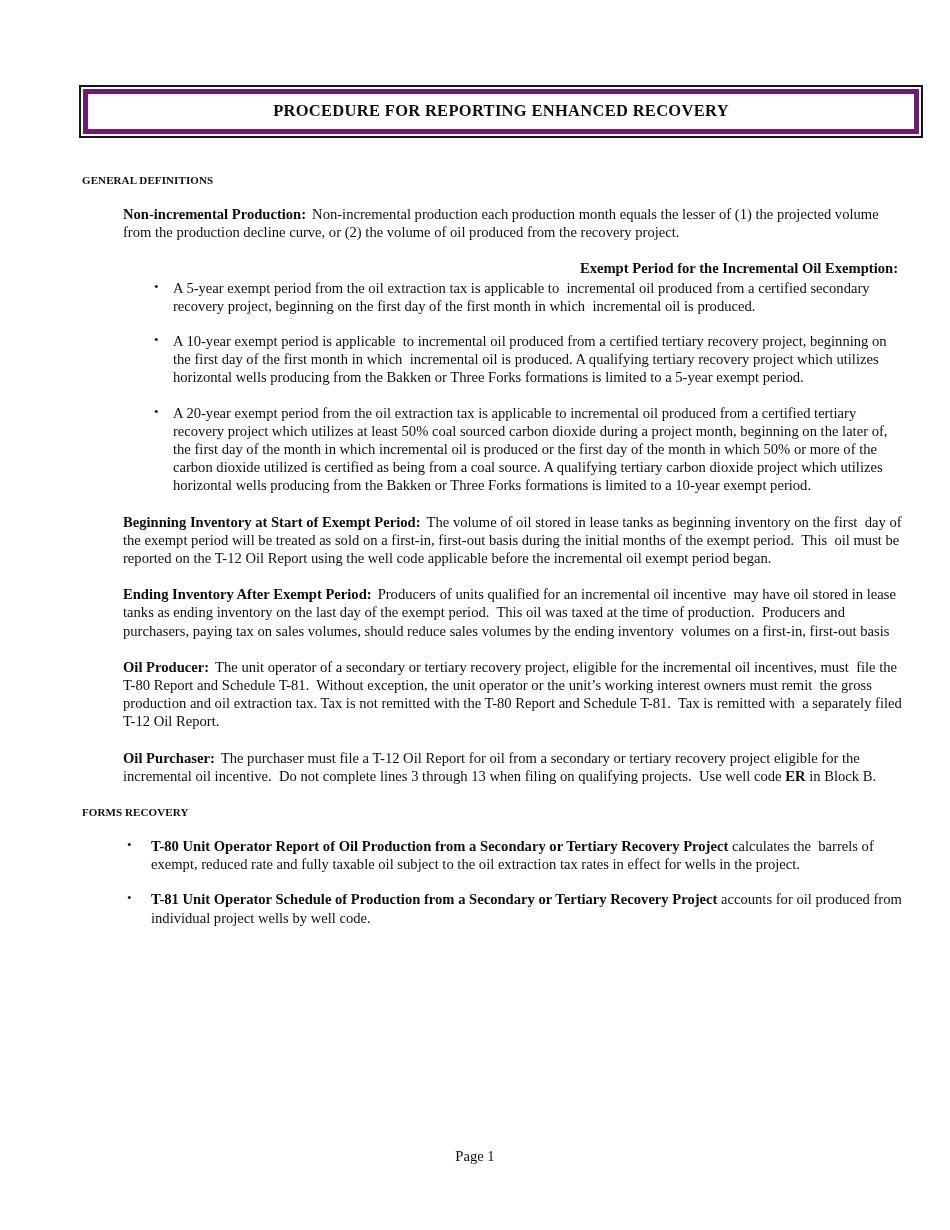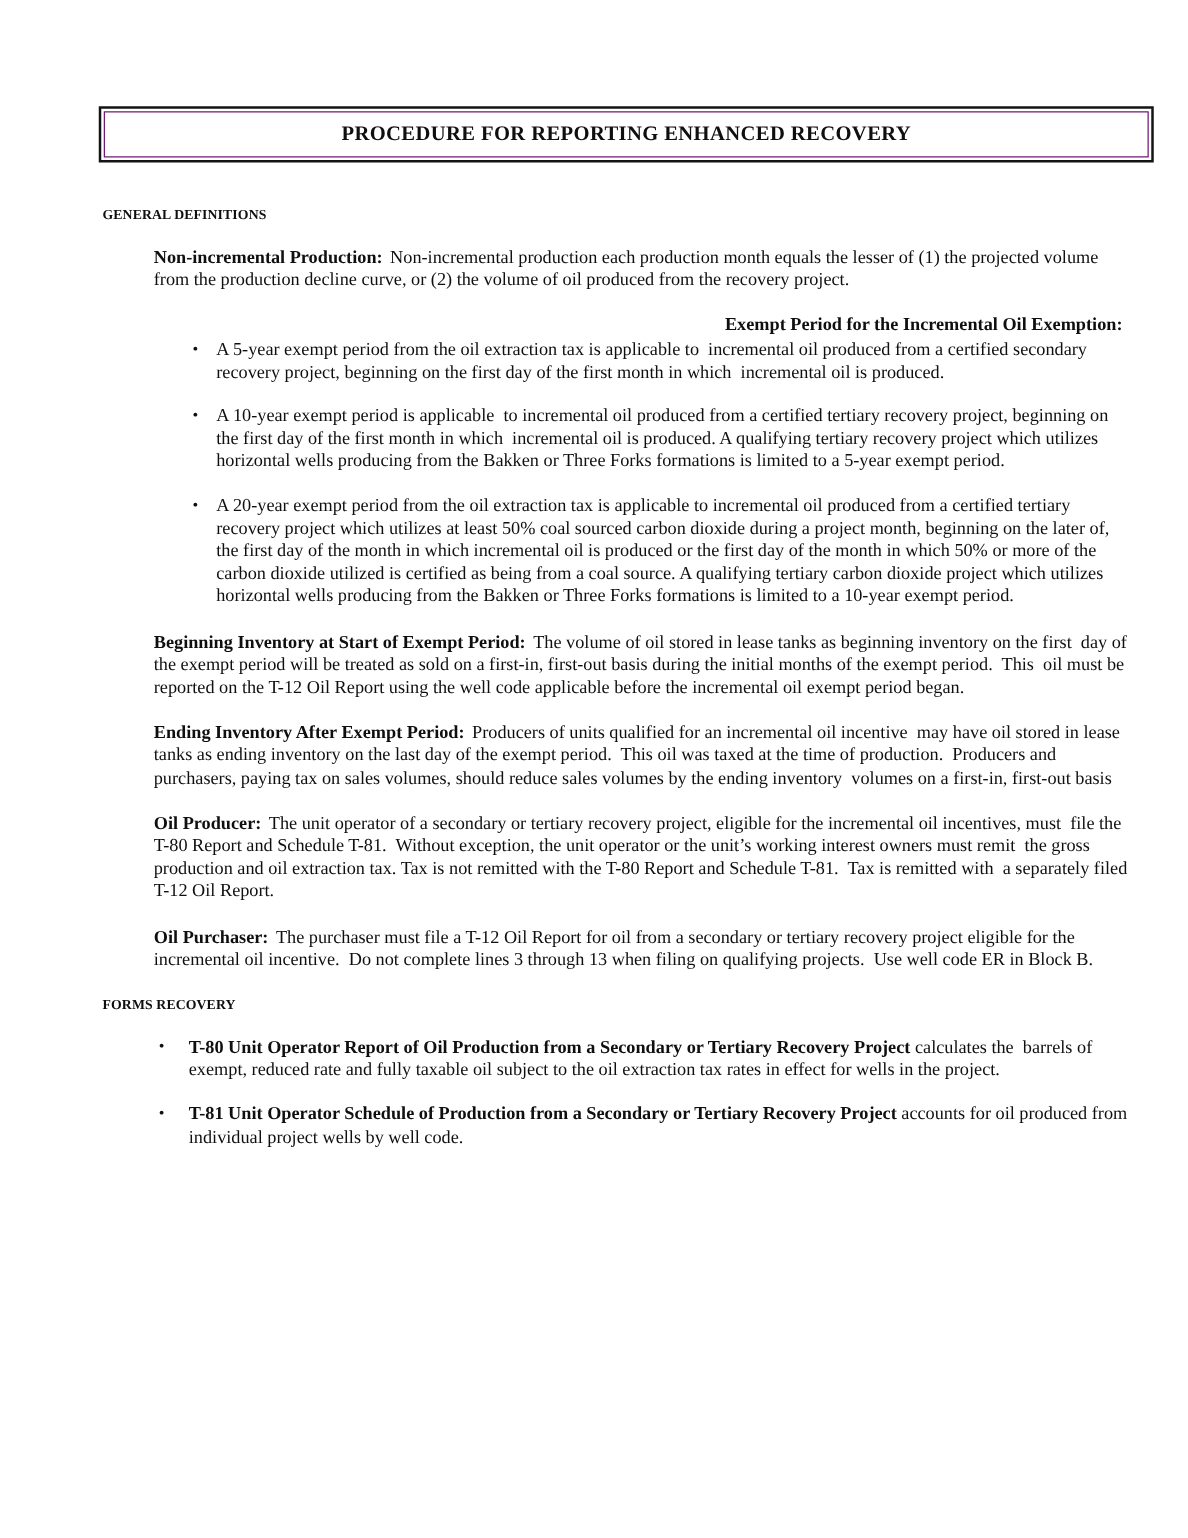--- a/index.html
+++ b/index.html
@@ -16,21 +16,21 @@
     overflow: hidden;
   }
   
   .title-box {
     border: 2px solid #141414;
     padding: 2px;
     margin-left: -3px;
     margin-right: -19px;
   }
   .title-inner {
-    border: 1px solid #701a75;
+    border: 5px solid #701a75;
     text-align: center;
     padding: 8px 4px 9px 4px;
   }
   h1 {
     font-size: 16.5px;
     font-weight: 700;
     letter-spacing: 0.3px;
     line-height: 18px;
   }
   h2 {
@@ -46,21 +46,21 @@
     line-height: 18.2px;
   }
   .para.tight { margin-bottom: 1px; text-align: right; }
   .prewrap { white-space: pre-wrap; }
   .lead {
     font-weight: 700;
     margin-right: 6px;
   }
   .lead.underline { }
   .lead-inline { font-weight: 700; }
-  .bold-inline { font-weight: 400; }
+  .bold-inline { font-weight: 700; }
   ul.bullets {
     list-style: none;
     margin: 0 0 18px 41px;
   }
   ul.bullets li {
     position: relative;
     line-height: 18.2px;
     margin-bottom: 17px;
   }
   ul.def-bullets li { padding-left: 50px; }
@@ -116,14 +116,15 @@
 
   <section>
     <h2>FORMS RECOVERY</h2>
 
     <ul class="bullets form-bullets">
       <li><span class="marker">•</span><span class="lead-inline prewrap">T-80 Unit Operator Report of Oil Production from a Secondary or Tertiary Recovery Project</span><span class="prewrap"> calculates the  barrels of exempt, reduced rate and fully taxable oil subject to the oil extraction tax rates in effect for wells in the project.</span></li>
       <li><span class="marker">•</span><span class="lead-inline prewrap">T-81 Unit Operator Schedule of Production from a Secondary or Tertiary Recovery Project</span><span class="prewrap"> accounts for oil produced from individual project wells by well code.</span></li>
     </ul>
   </section>
 
+  <div class="footer">Page 1</div>
 
 </div>
 
 </body></html>

